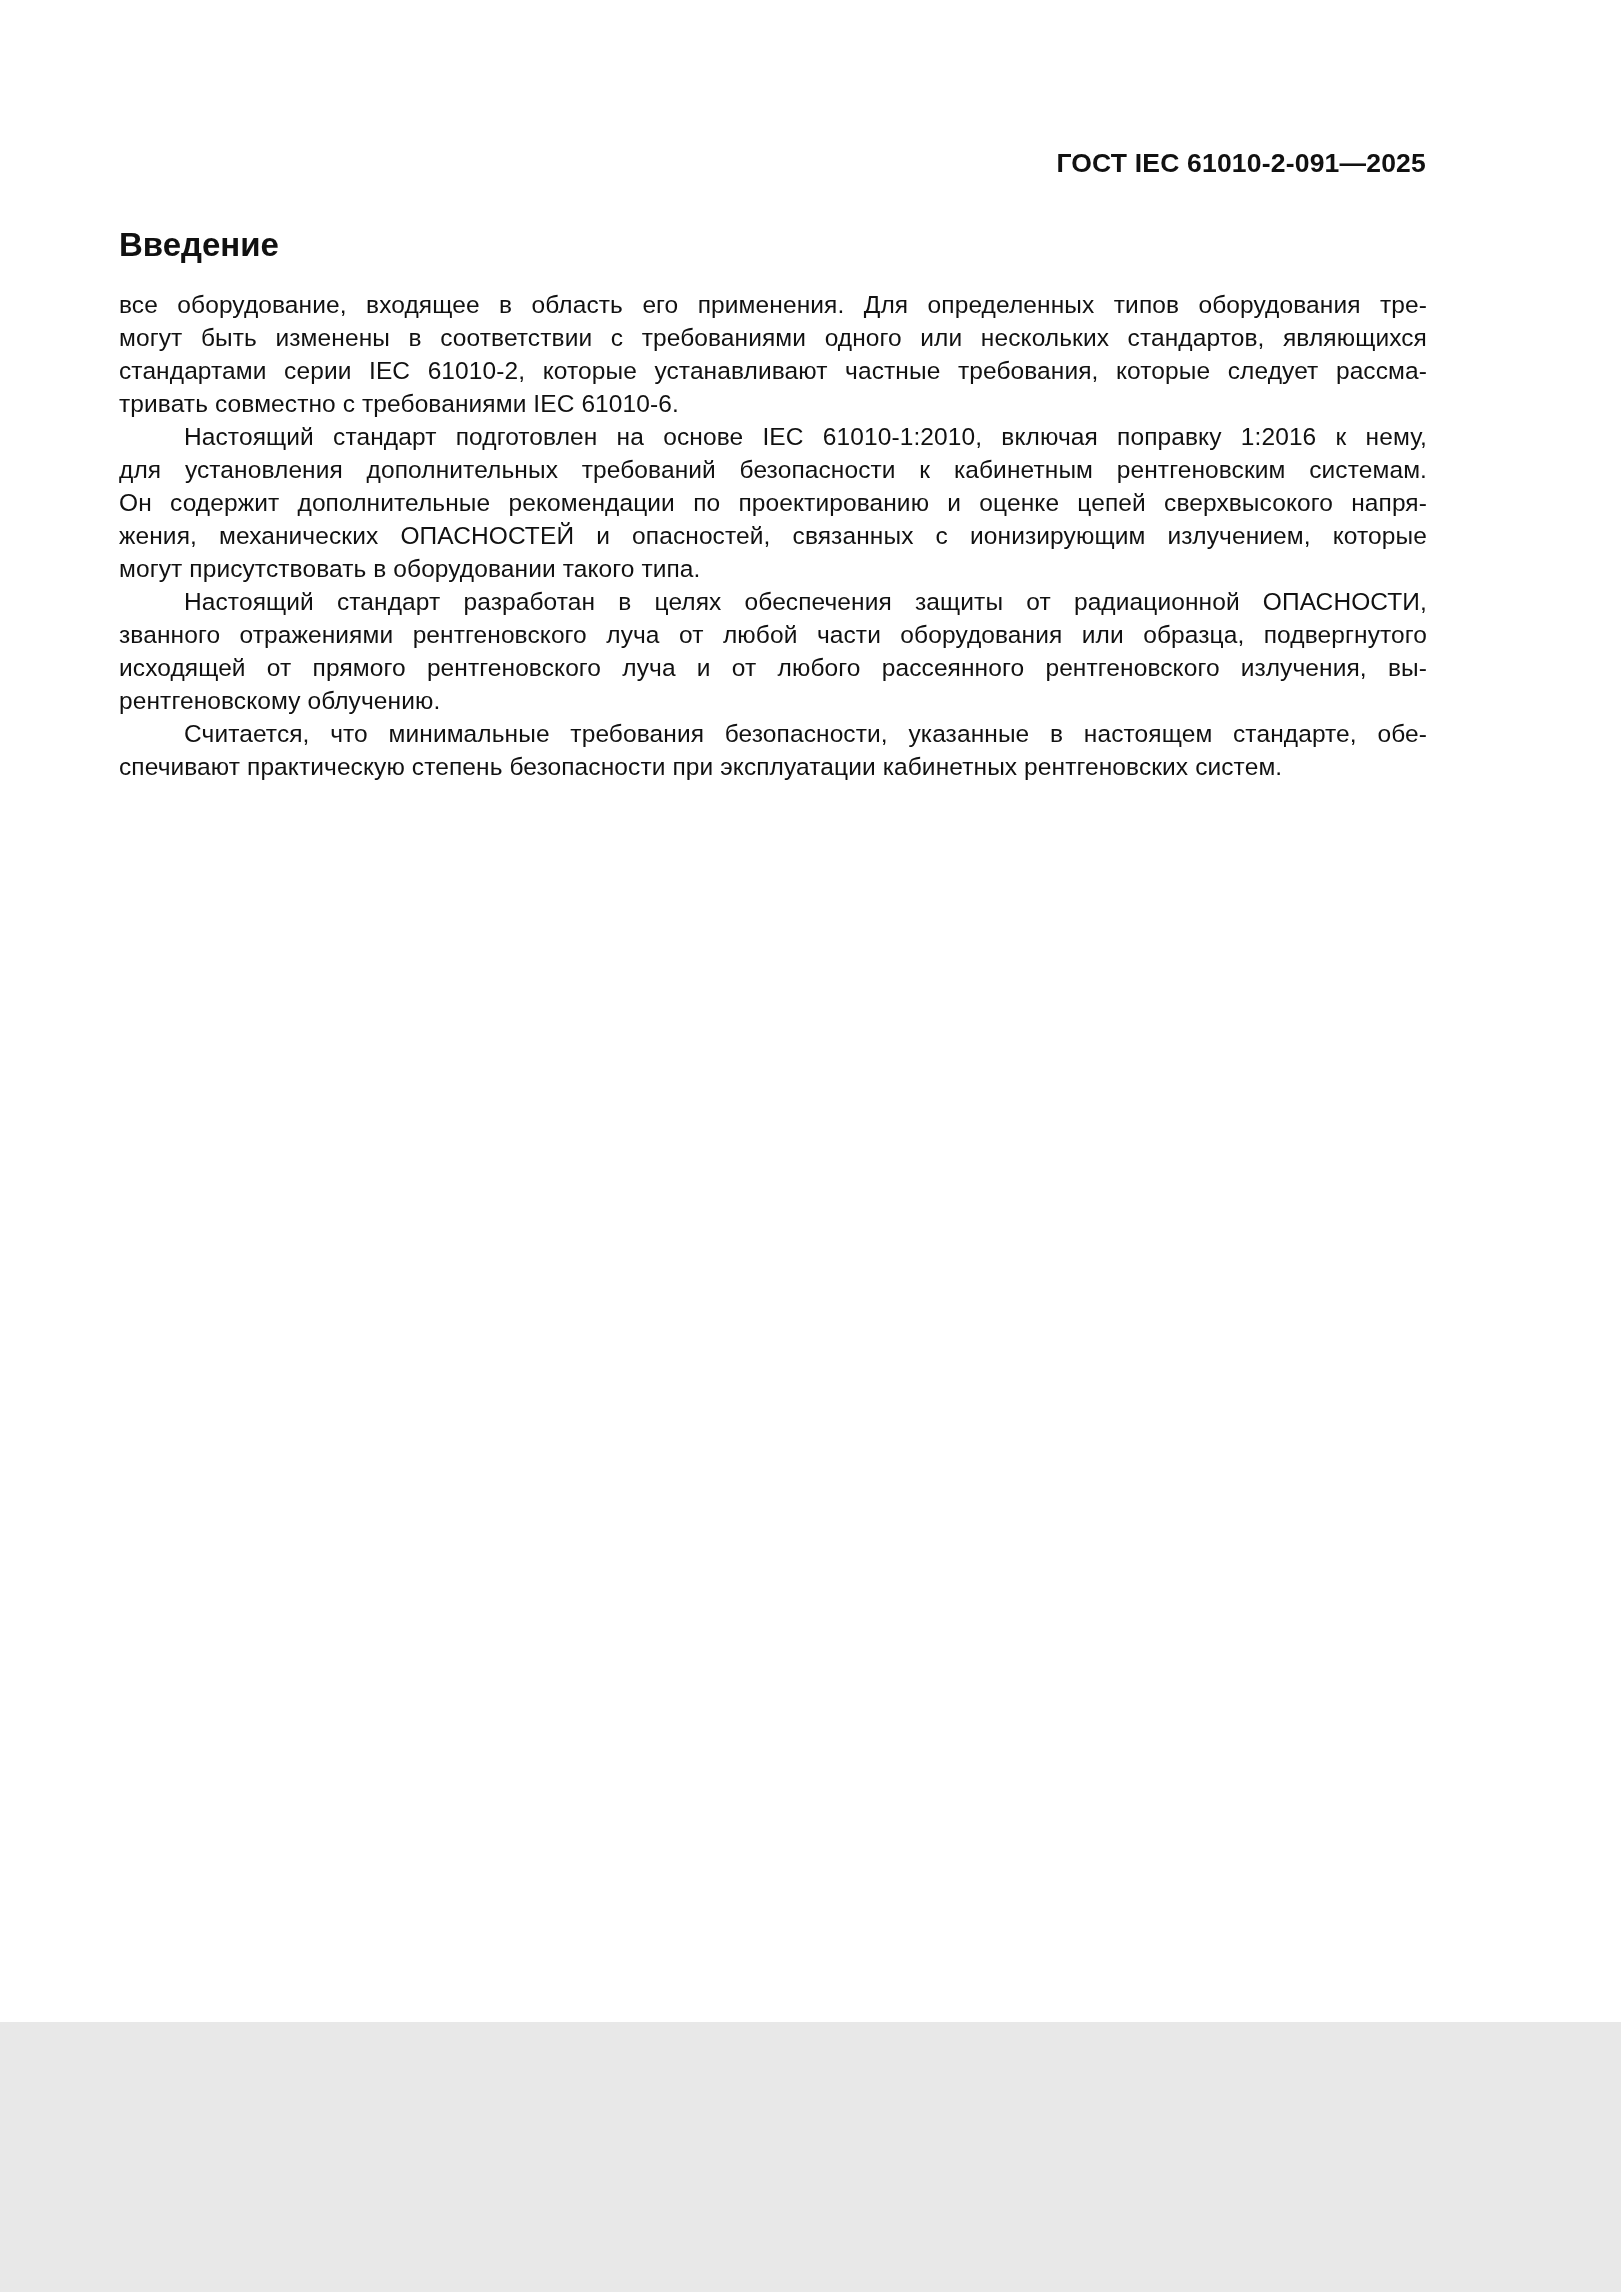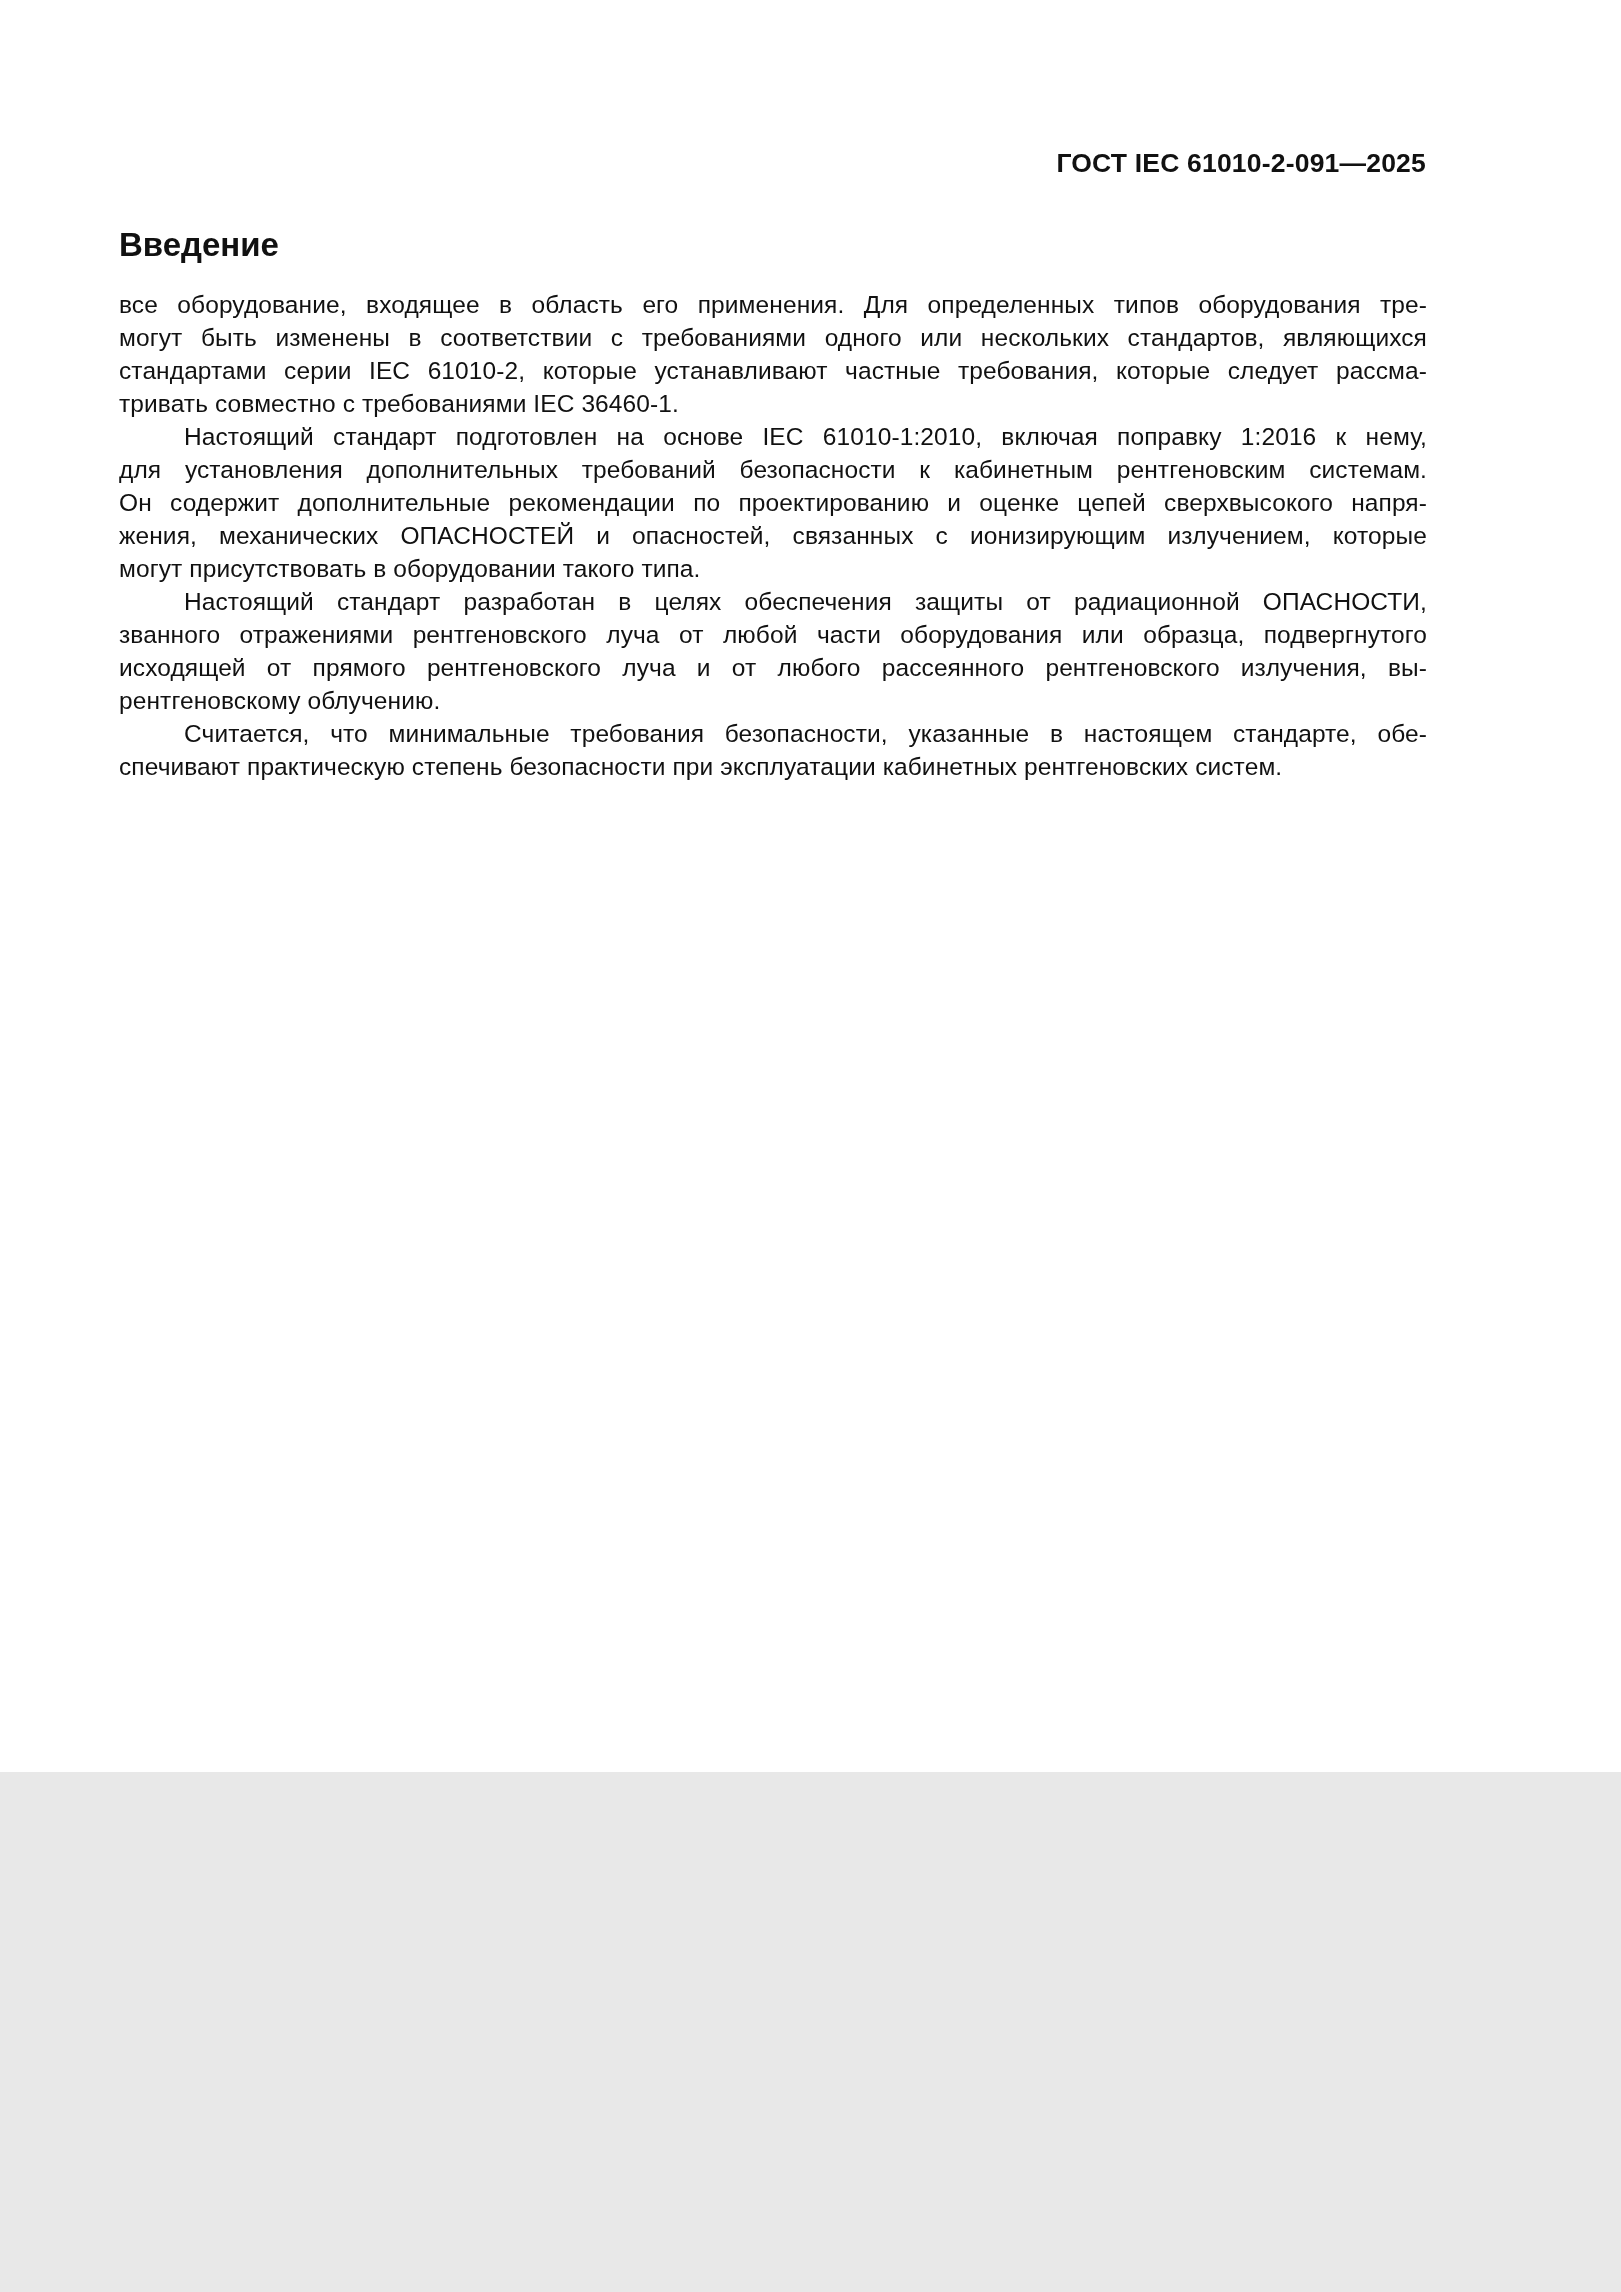--- a/index.html
+++ b/index.html
@@ -3,21 +3,21 @@
 <meta charset="utf-8">
 <style>
   html, body {
     margin: 0;
     padding: 0;
     background: #e8e8e8;
   }
   .page {
     position: relative;
     width: 1621px;
-    height: 1772px;
+    height: 2022px;
     margin: 0 auto;
     background: #ffffff;
     color: #111111;
     font-family: "Liberation Sans", "DejaVu Sans", sans-serif;
     overflow: hidden;
   }
   .running-header {
     position: absolute;
     top: 148px;
     right: 195px;
@@ -72,21 +72,21 @@
 
 <div class="page">
   <div class="running-header">ГОСТ IEC 61010-2-091—2025</div>
 
   <h1 class="doc-title">Введение</h1>
 
   <div class="body-text" id="body-text">
       <div class="text-line">все оборудование, входящее в область его применения. Для определенных типов оборудования тре-</div>
       <div class="text-line">могут быть изменены в соответствии с требованиями одного или нескольких стандартов, являющихся</div>
       <div class="text-line">стандартами серии IEC 61010-2, которые устанавливают частные требования, которые следует рассма-</div>
-      <div class="text-line last-line">тривать совместно с требованиями IEC 36460-1.</div>
+      <div class="text-line last-line">тривать совместно с требованиями IEC 61010-6.</div>
       <div class="text-line first-line">Настоящий стандарт подготовлен на основе IEC 61010-1:2010, включая поправку 1:2016 к нему,</div>
       <div class="text-line">для установления дополнительных требований безопасности к кабинетным рентгеновским системам.</div>
       <div class="text-line">Он содержит дополнительные рекомендации по проектированию и оценке цепей сверхвысокого напря-</div>
       <div class="text-line">жения, механических ОПАСНОСТЕЙ и опасностей, связанных с ионизирующим излучением, которые</div>
       <div class="text-line last-line">могут присутствовать в оборудовании такого типа.</div>
       <div class="text-line first-line">Настоящий стандарт разработан в целях обеспечения защиты от радиационной ОПАСНОСТИ,</div>
       <div class="text-line">званного отражениями рентгеновского луча от любой части оборудования или образца, подвергнутого</div>
       <div class="text-line">исходящей от прямого рентгеновского луча и от любого рассеянного рентгеновского излучения, вы-</div>
       <div class="text-line last-line">рентгеновскому облучению.</div>
       <div class="text-line first-line">Считается, что минимальные требования безопасности, указанные в настоящем стандарте, обе-</div>

